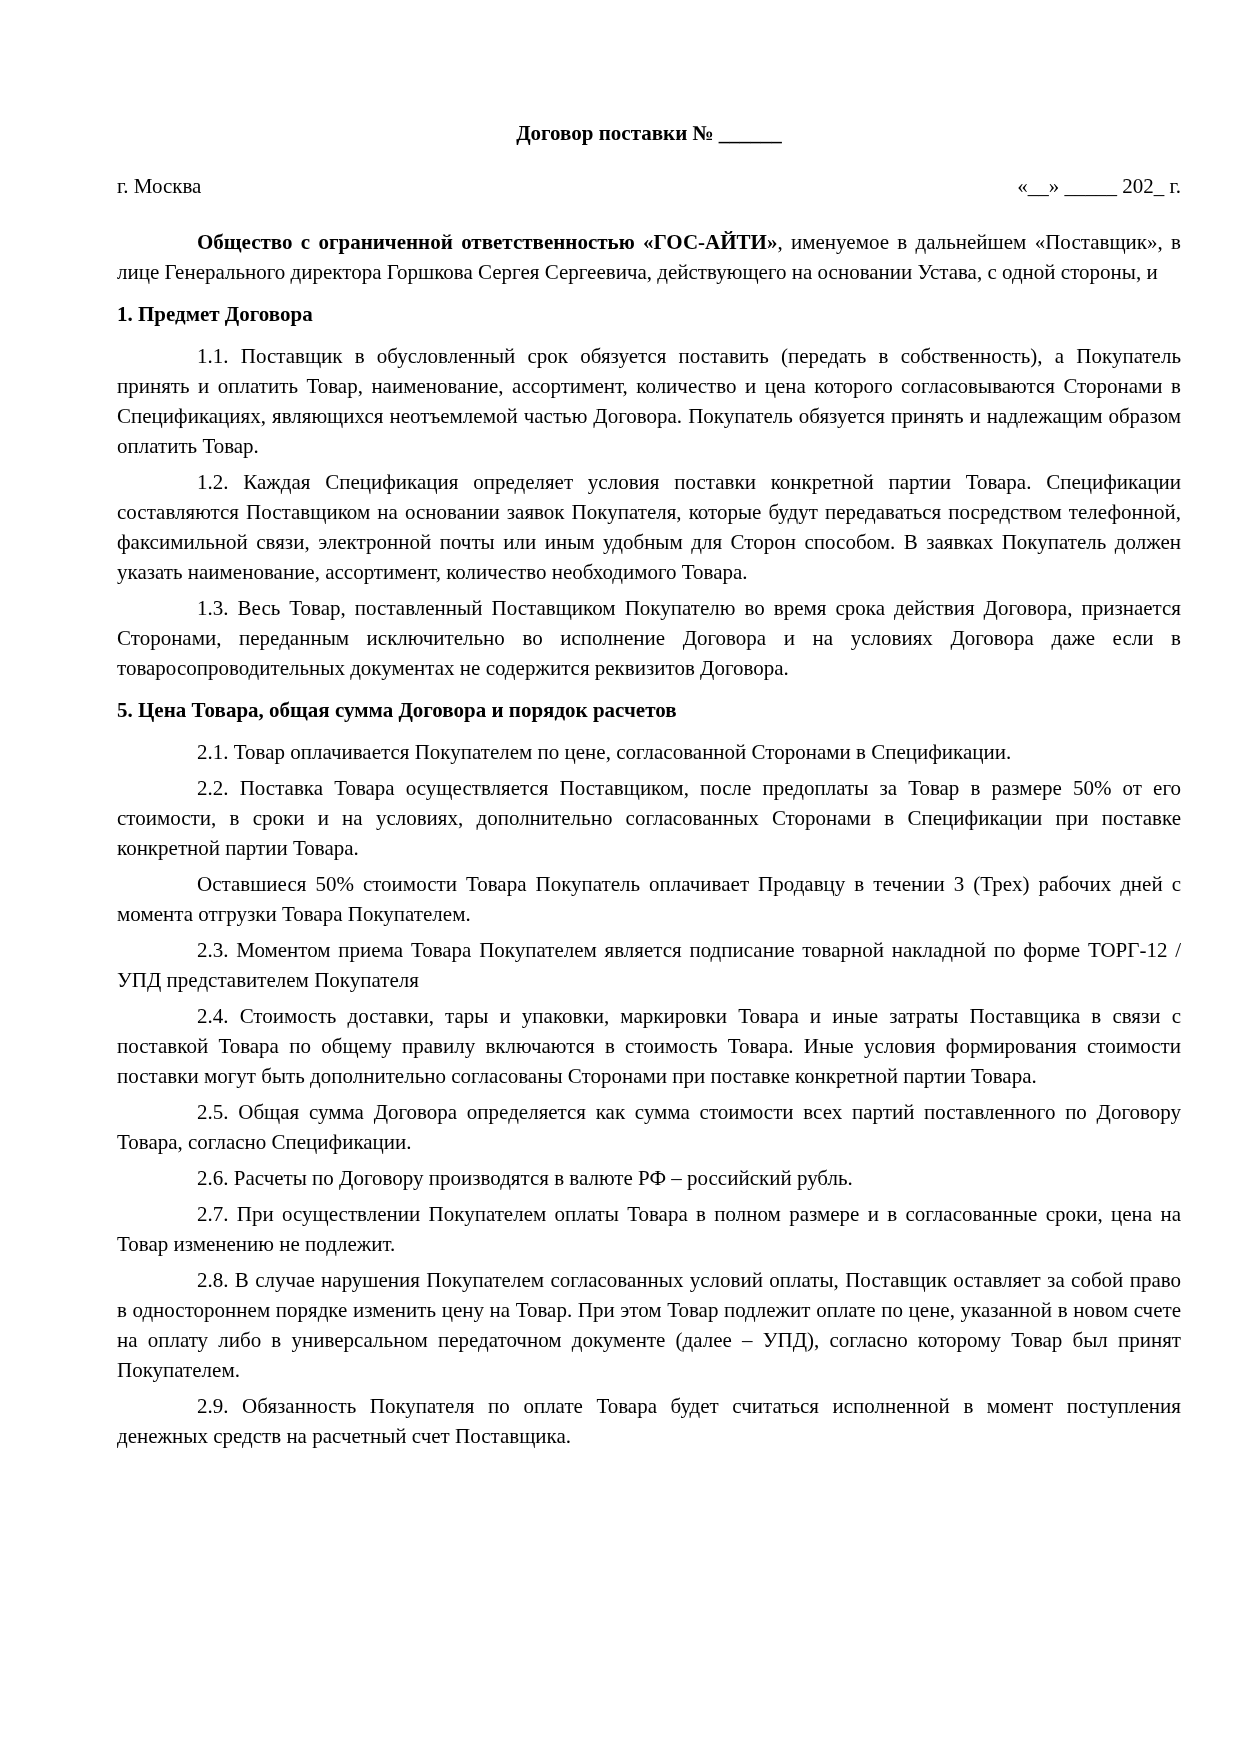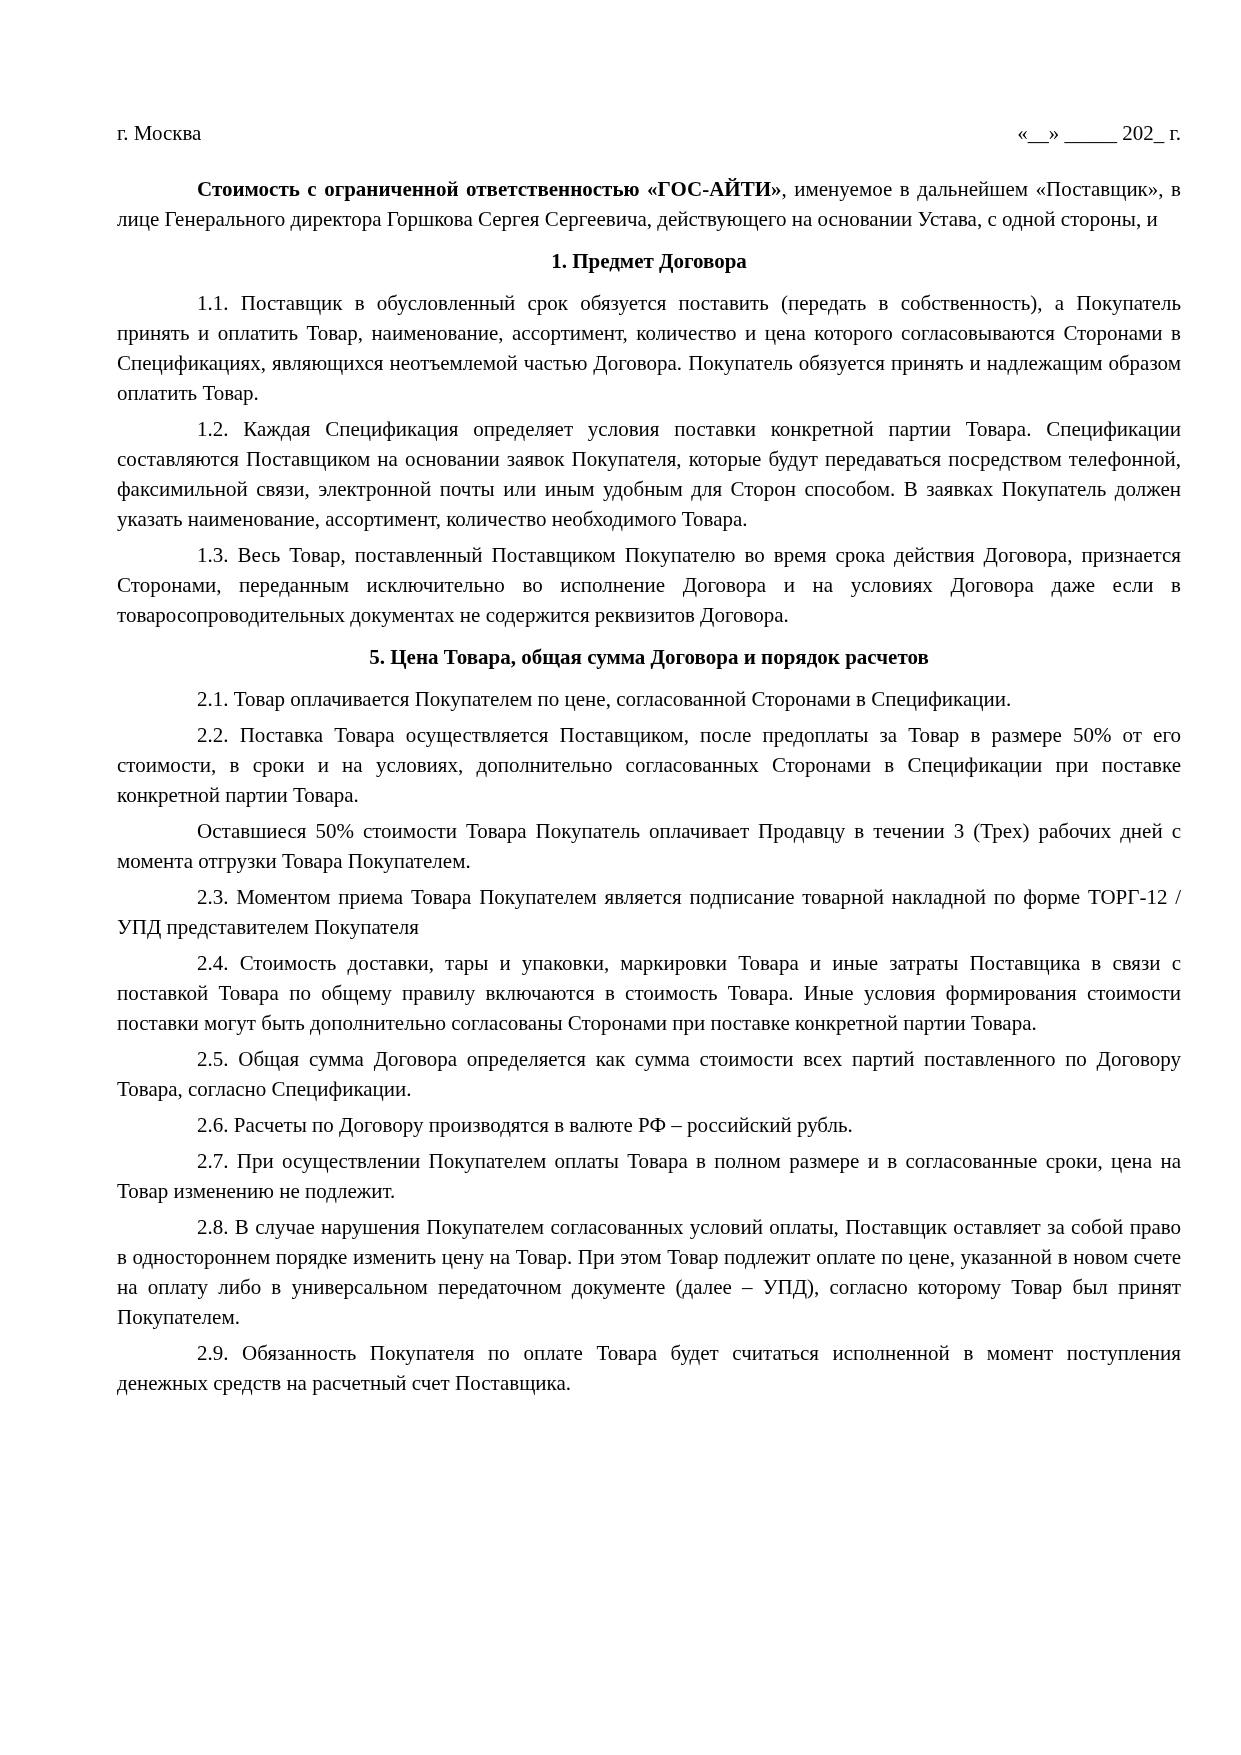--- a/index.html
+++ b/index.html
@@ -41,39 +41,39 @@
       text-align: justify;
       text-indent: 80px;
     }
     p.para.gap {
       margin-top: 6px;
     }
     .bold {
       font-weight: bold;
     }
     h2.section {
-      text-align: center;
       font-weight: bold;
       font-size: 21px;
       margin: 12px 0 12px 0;
       line-height: 30px;
     }
   </style>
 </head>
 <body>
 
 <div class="page">
 
+  <div class="doc-title">Договор поставки № ______</div>
 
   <div class="place-date">
     <span>г. Москва</span>
     <span>«__» _____ 202_ г.</span>
   </div>
 
-  <p class="para"><span class="bold">Стоимость с ограниченной ответственностью «ГОС-АЙТИ»</span><span>, именуемое в дальнейшем «Поставщик», в лице Генерального директора Горшкова Сергея Сергеевича, действующего на основании Устава, с одной стороны, и</span></p>
+  <p class="para"><span class="bold">Общество с ограниченной ответственностью «ГОС-АЙТИ»</span><span>, именуемое в дальнейшем «Поставщик», в лице Генерального директора Горшкова Сергея Сергеевича, действующего на основании Устава, с одной стороны, и</span></p>
 
   <h2 class="section">1. Предмет Договора</h2>
   <p class="para">1.1. Поставщик в обусловленный срок обязуется поставить (передать в собственность), а Покупатель принять и оплатить Товар, наименование, ассортимент, количество и цена которого согласовываются Сторонами в Спецификациях, являющихся неотъемлемой частью Договора. Покупатель обязуется принять и надлежащим образом оплатить Товар.</p>
   <p class="para gap">1.2. Каждая Спецификация определяет условия поставки конкретной партии Товара. Спецификации составляются Поставщиком на основании заявок Покупателя, которые будут передаваться посредством телефонной, факсимильной связи, электронной почты или иным удобным для Сторон способом. В заявках Покупатель должен указать наименование, ассортимент, количество необходимого Товара.</p>
   <p class="para gap">1.3. Весь Товар, поставленный Поставщиком Покупателю во время срока действия Договора, признается Сторонами, переданным исключительно во исполнение Договора и на условиях Договора даже если в товаросопроводительных документах не содержится реквизитов Договора.</p>
 
   <h2 class="section">5. Цена Товара, общая сумма Договора и порядок расчетов</h2>
   <p class="para">2.1. Товар оплачивается Покупателем по цене, согласованной Сторонами в Спецификации.</p>
   <p class="para gap">2.2. Поставка Товара осуществляется Поставщиком, после предоплаты за Товар в размере 50% от его стоимости, в сроки и на условиях, дополнительно согласованных Сторонами в Спецификации при поставке конкретной партии Товара.</p>
   <p class="para gap">Оставшиеся 50% стоимости Товара Покупатель оплачивает Продавцу в течении 3 (Трех) рабочих дней с момента отгрузки Товара Покупателем.</p>

